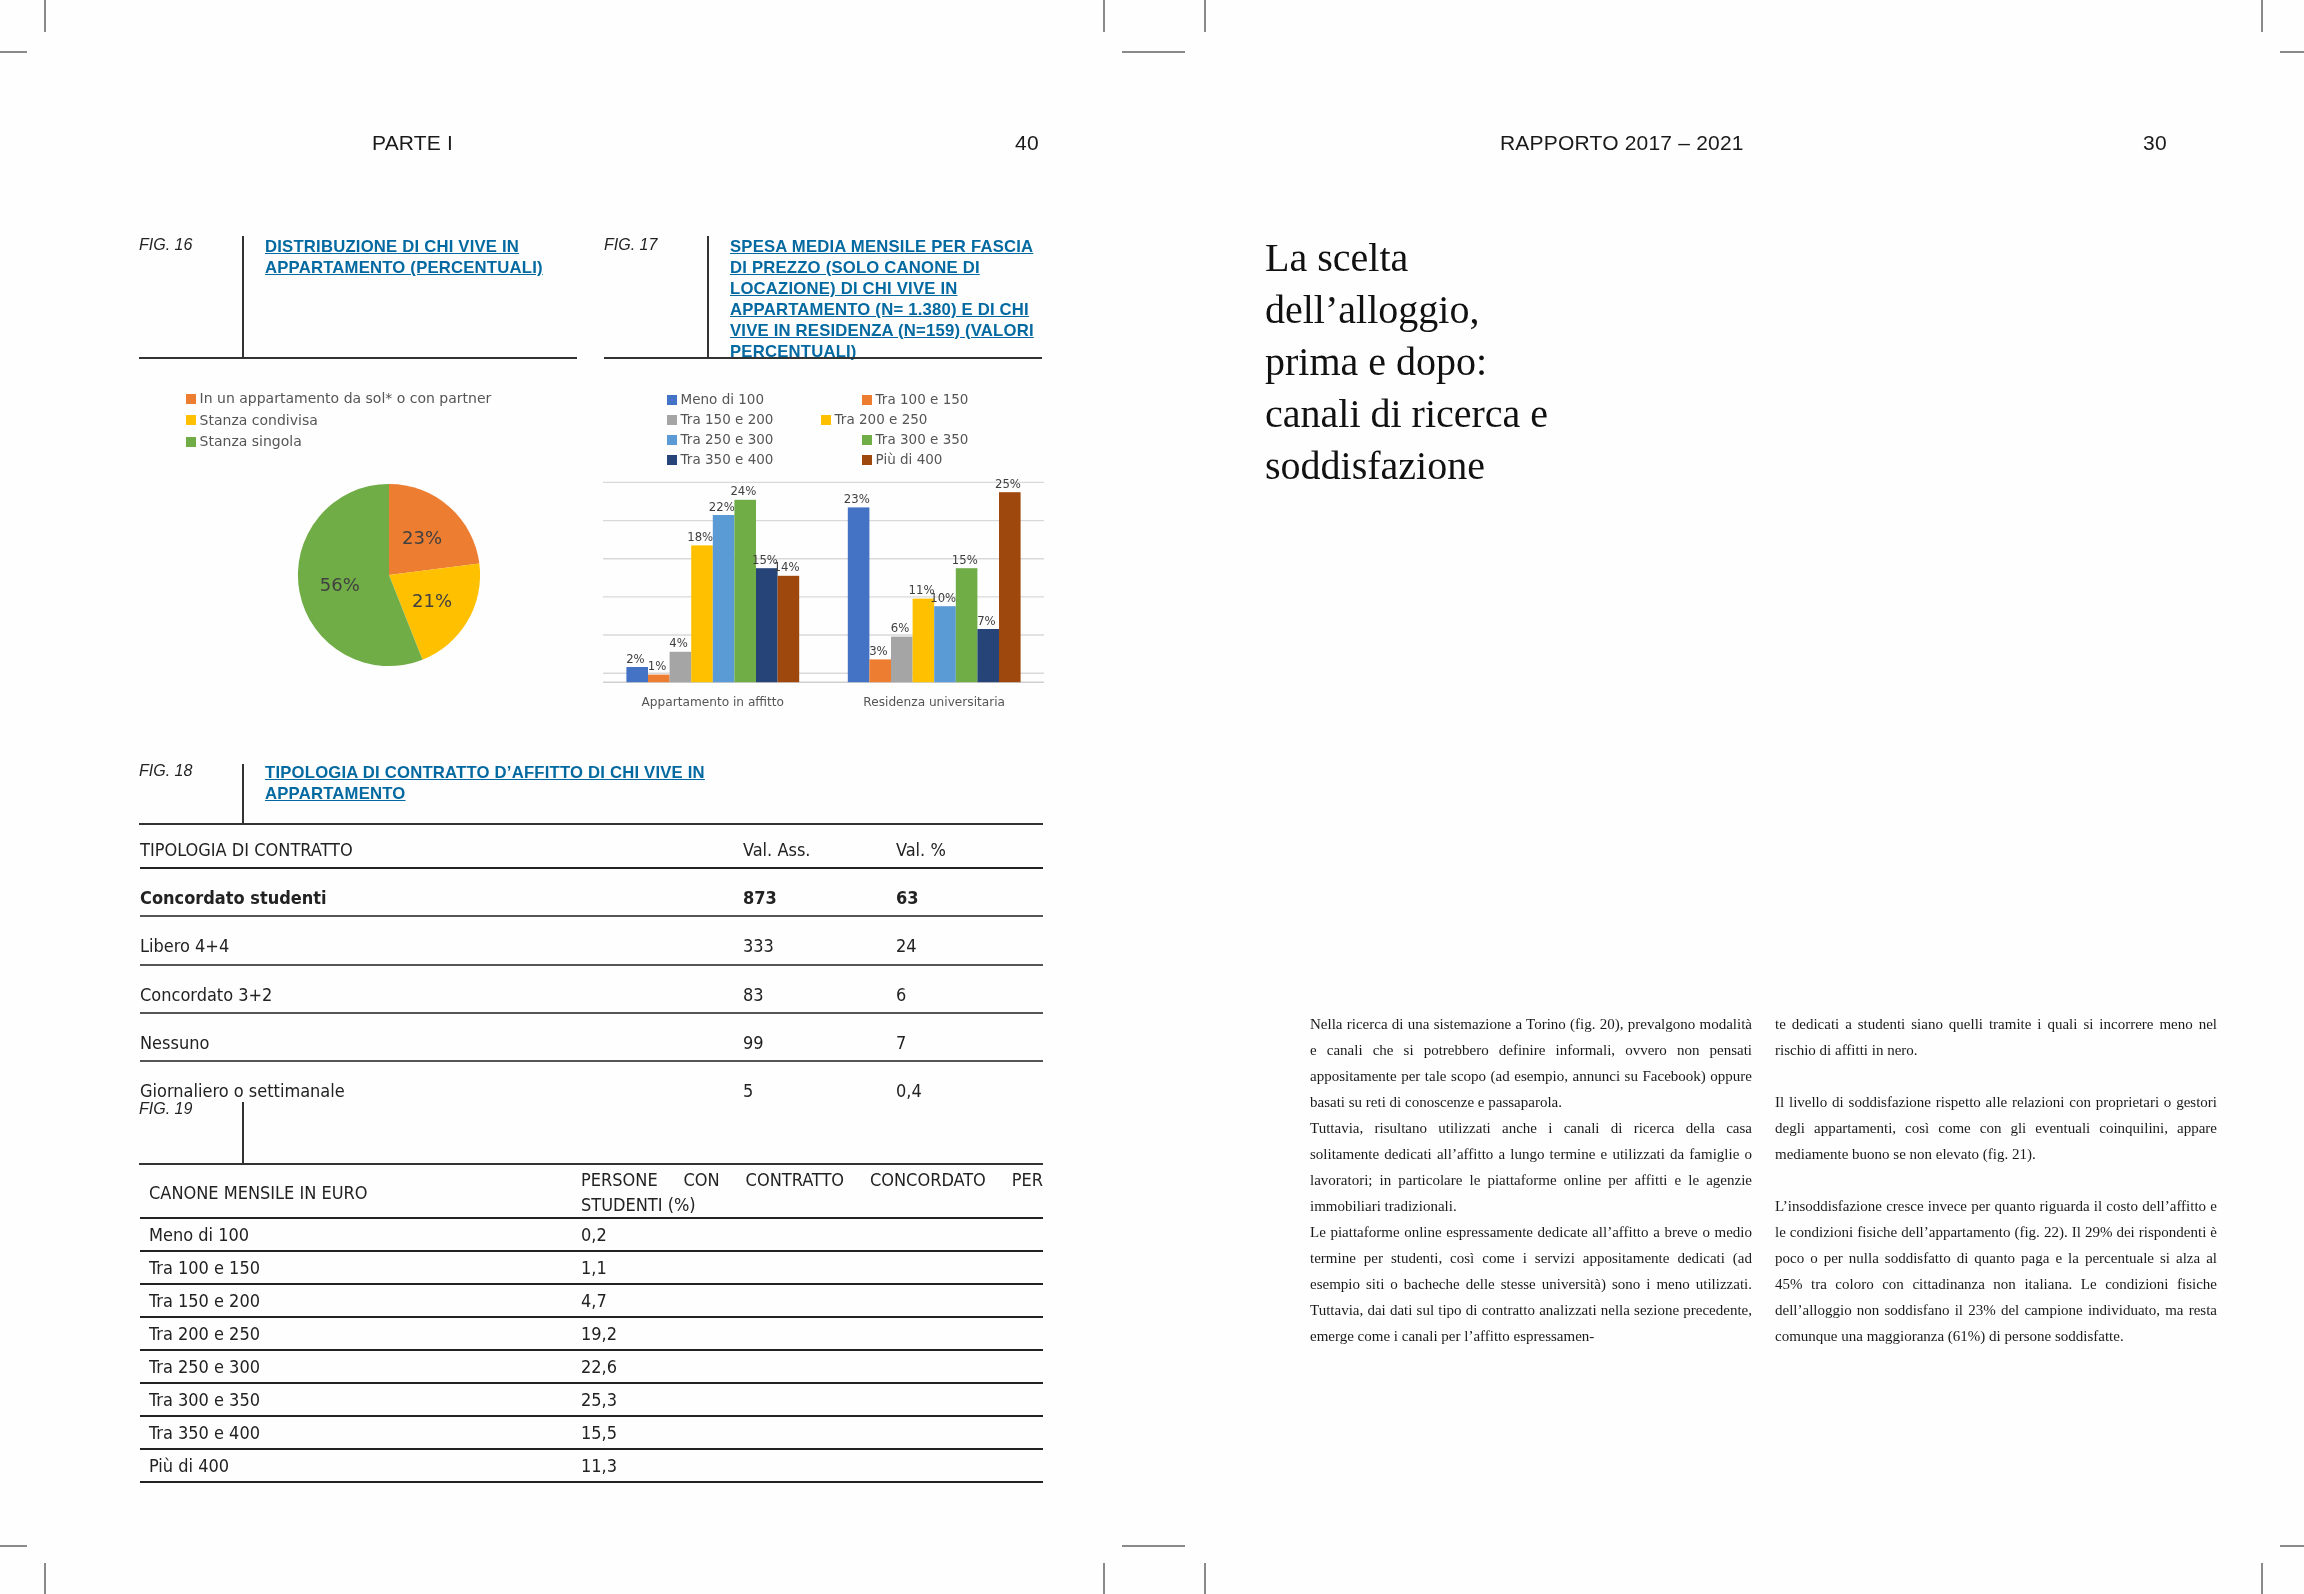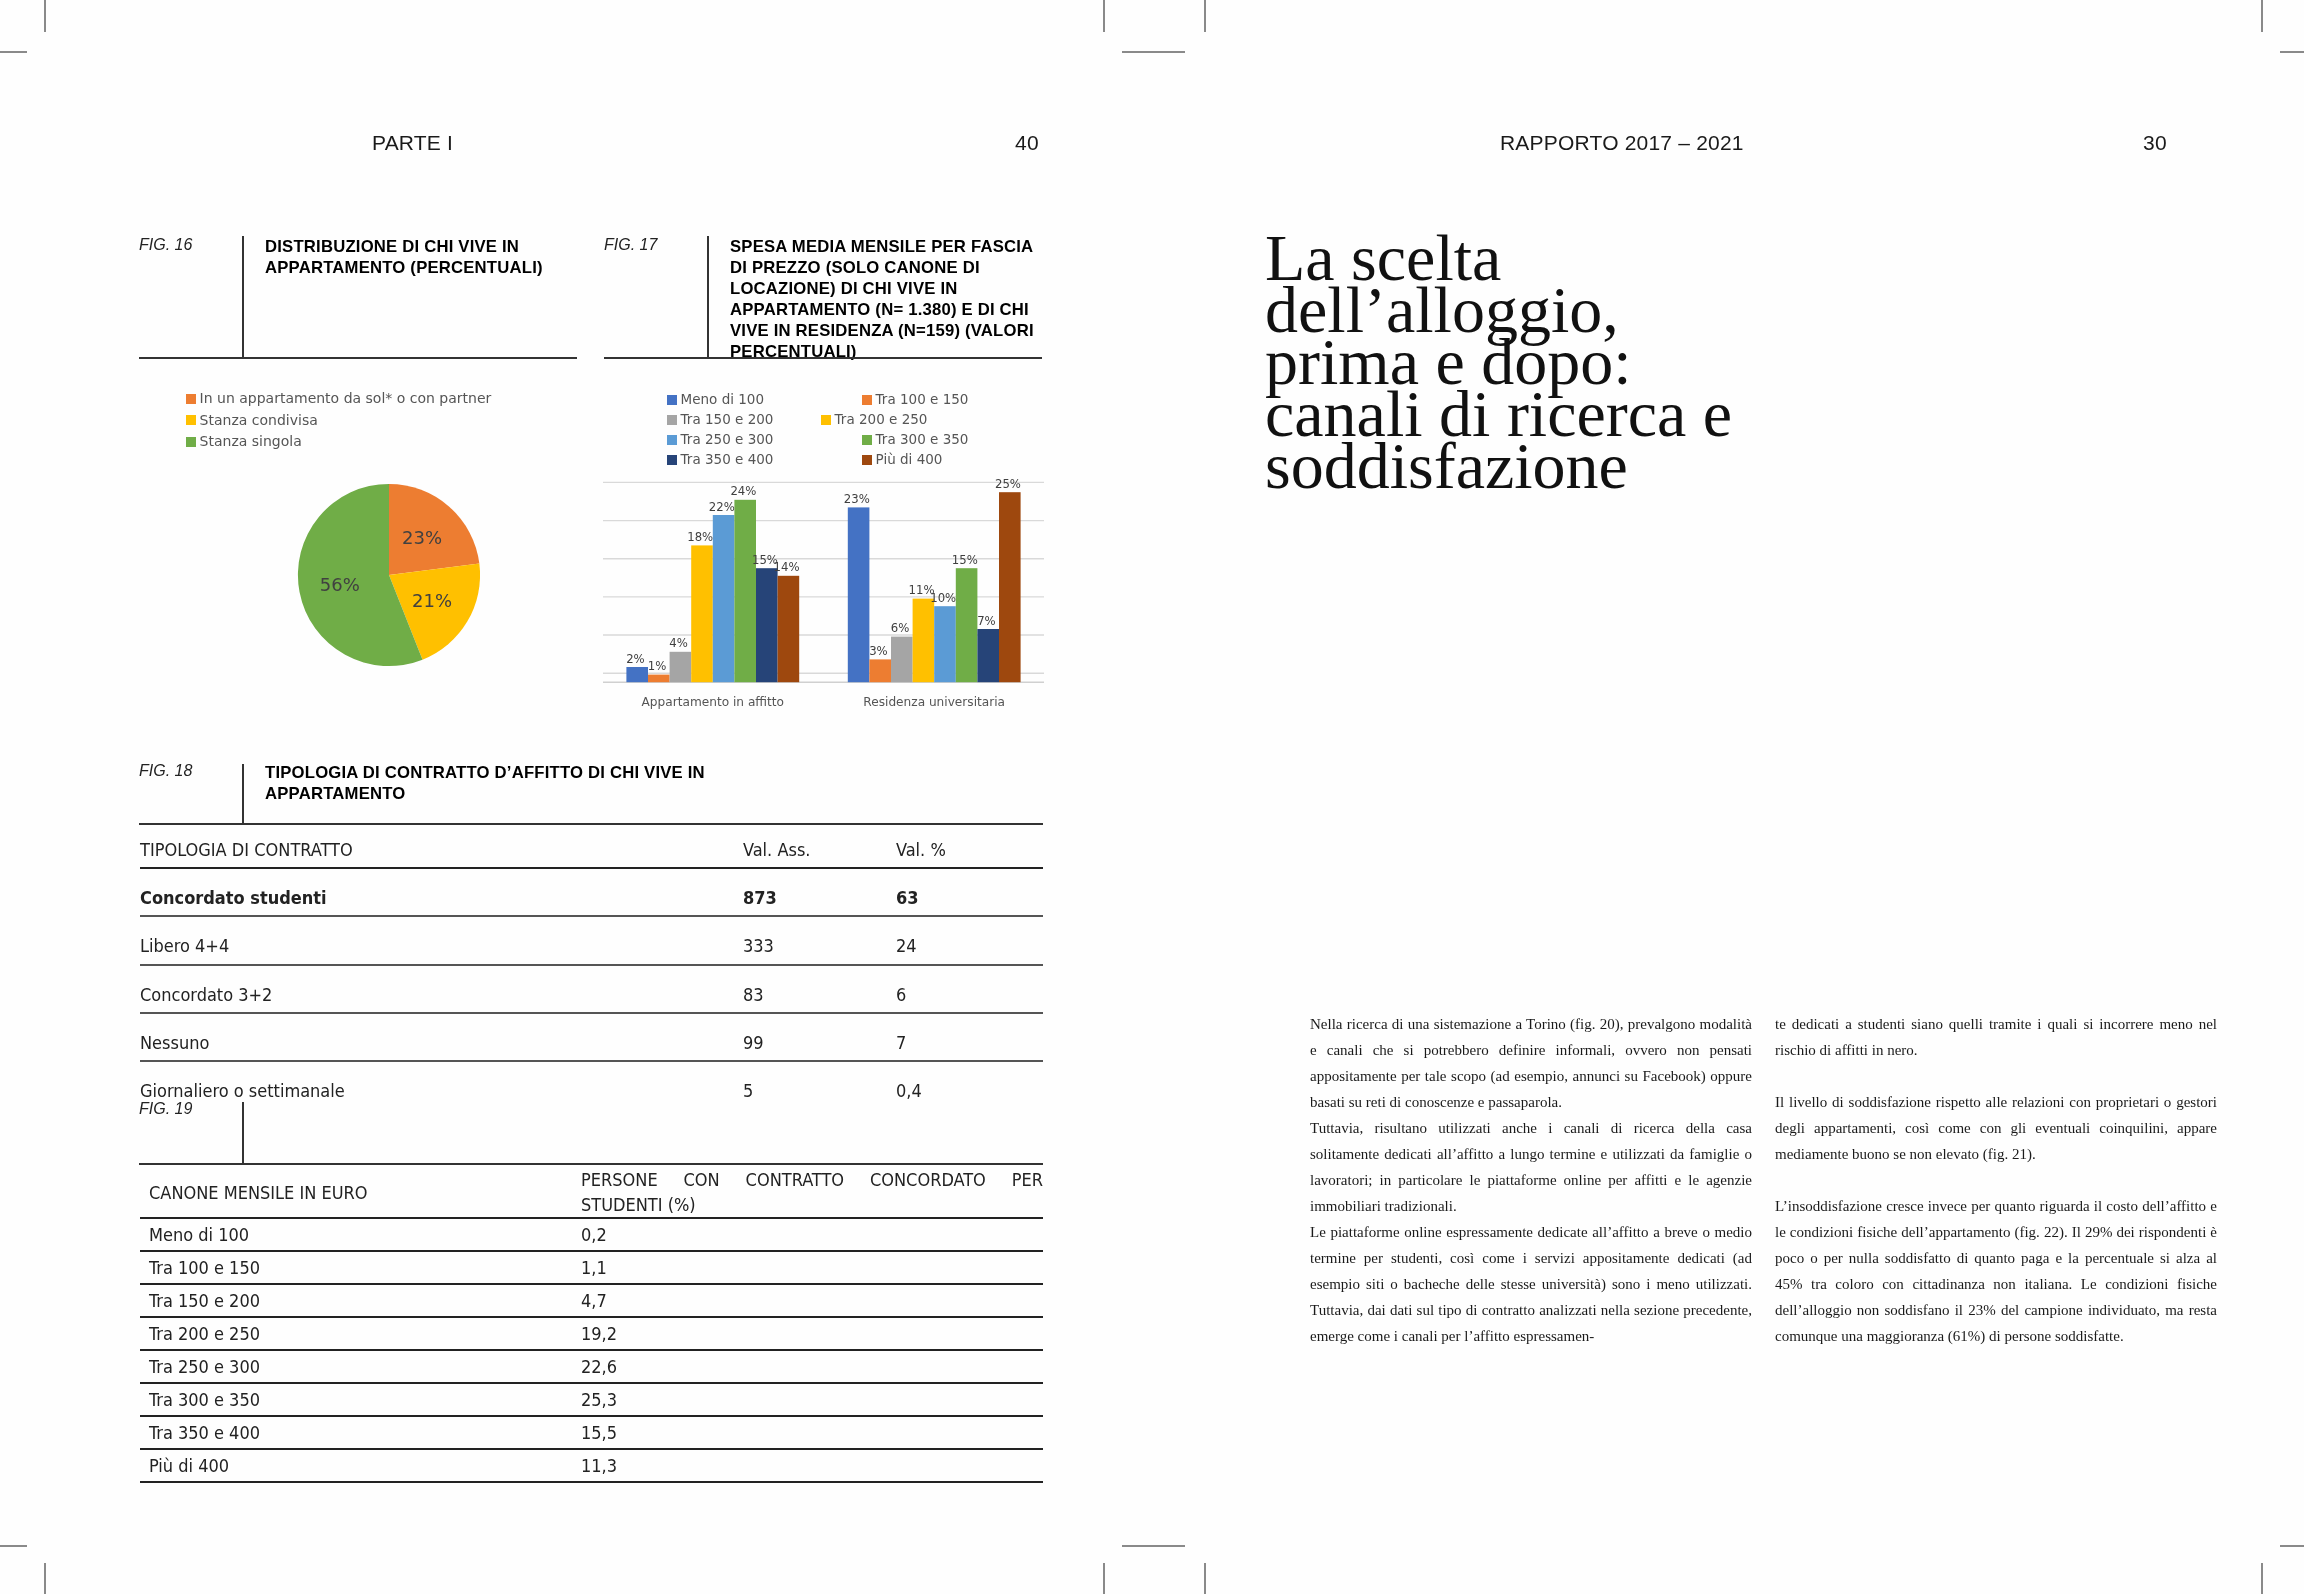--- a/index.html
+++ b/index.html
@@ -8,37 +8,37 @@
   .abs { position:absolute; }
   .crop { position:absolute; background:#8a8a8a; }
   .crop.v { width:1.8px; height:32px; }
   .crop.h { height:1.8px; width:63px; }
 
   .running { position:absolute; font-family:"Liberation Sans", sans-serif; font-size:21px; letter-spacing:0.2px; }
 
   .fig-head { position:absolute; }
   .fig-num { position:absolute; left:0; top:0; font-style:italic; font-size:16px; color:#222; }
   .fig-vline { position:absolute; width:1.8px; background:#333; }
-  .fig-title { position:absolute; font-weight:bold; font-size:16.7px; line-height:21px; color:#000000; letter-spacing:0.2px; }
+  .fig-title { position:absolute; font-weight:bold; font-size:16.7px; line-height:21px; color:#0369a1; letter-spacing:0.2px;text-decoration:underline; }
   .fig-hline { position:absolute; height:1.8px; background:#333; }
 
   .legend { position:absolute; font-family:"DejaVu Sans", sans-serif; font-size:14px; color:#555; line-height:21.6px; }
   .legend .sw { display:inline-block; width:10px; height:10px; margin-right:3.6px; vertical-align:-0.9px; }
   .legend-item { white-space:nowrap;margin-left:46px; }
 
   table.tbl { position:absolute; border-collapse:collapse; font-family:"DejaVu Sans Condensed","DejaVu Sans", sans-serif; color:#222; }
   .t18 td { font-size:18px; height:39px; vertical-align:bottom; padding:0 0 7.2px 0; border-bottom:2.3px solid #555; }
   .t18 tr.last td { border-bottom:none; }
   .t18 tr.bold td { font-weight:bold; }
   .t18 tr.hdr td { border-bottom:2.7px solid #222; }
   .t19 td { font-size:18px; height:31px; padding:0 0 0 9px; border-bottom:2.7px solid #222; vertical-align:middle; }
   .t19 tr.hdr td { height:50px; }
   .t19 .hdr2 { text-align:justify; line-height:25px; }
 
-  .heading { position:absolute; left:1265px; top:232px; font-family:"Liberation Serif", serif; font-size:66px; line-height:52px; color:#111; }
+  .heading { position:absolute; left:1265px; top:232px; font-family:"Liberation Serif", serif; font-size:40px; line-height:52px; color:#111; }
 
   .col { position:absolute; width:442px; font-family:Liberation Serif, serif; font-size:15px; line-height:26px; text-align:justify; color:#1a1a1a; hyphens:manual;margin-left:44px; }
   .col p { margin:0; }
   .col p.gap { margin-top:26px; }
 </style>
 </head>
 <body>
 
 <div class="crop v" style="left:44px;top:0;"></div>
 <div class="crop h" style="left:0;top:51px;width:27px;"></div>

